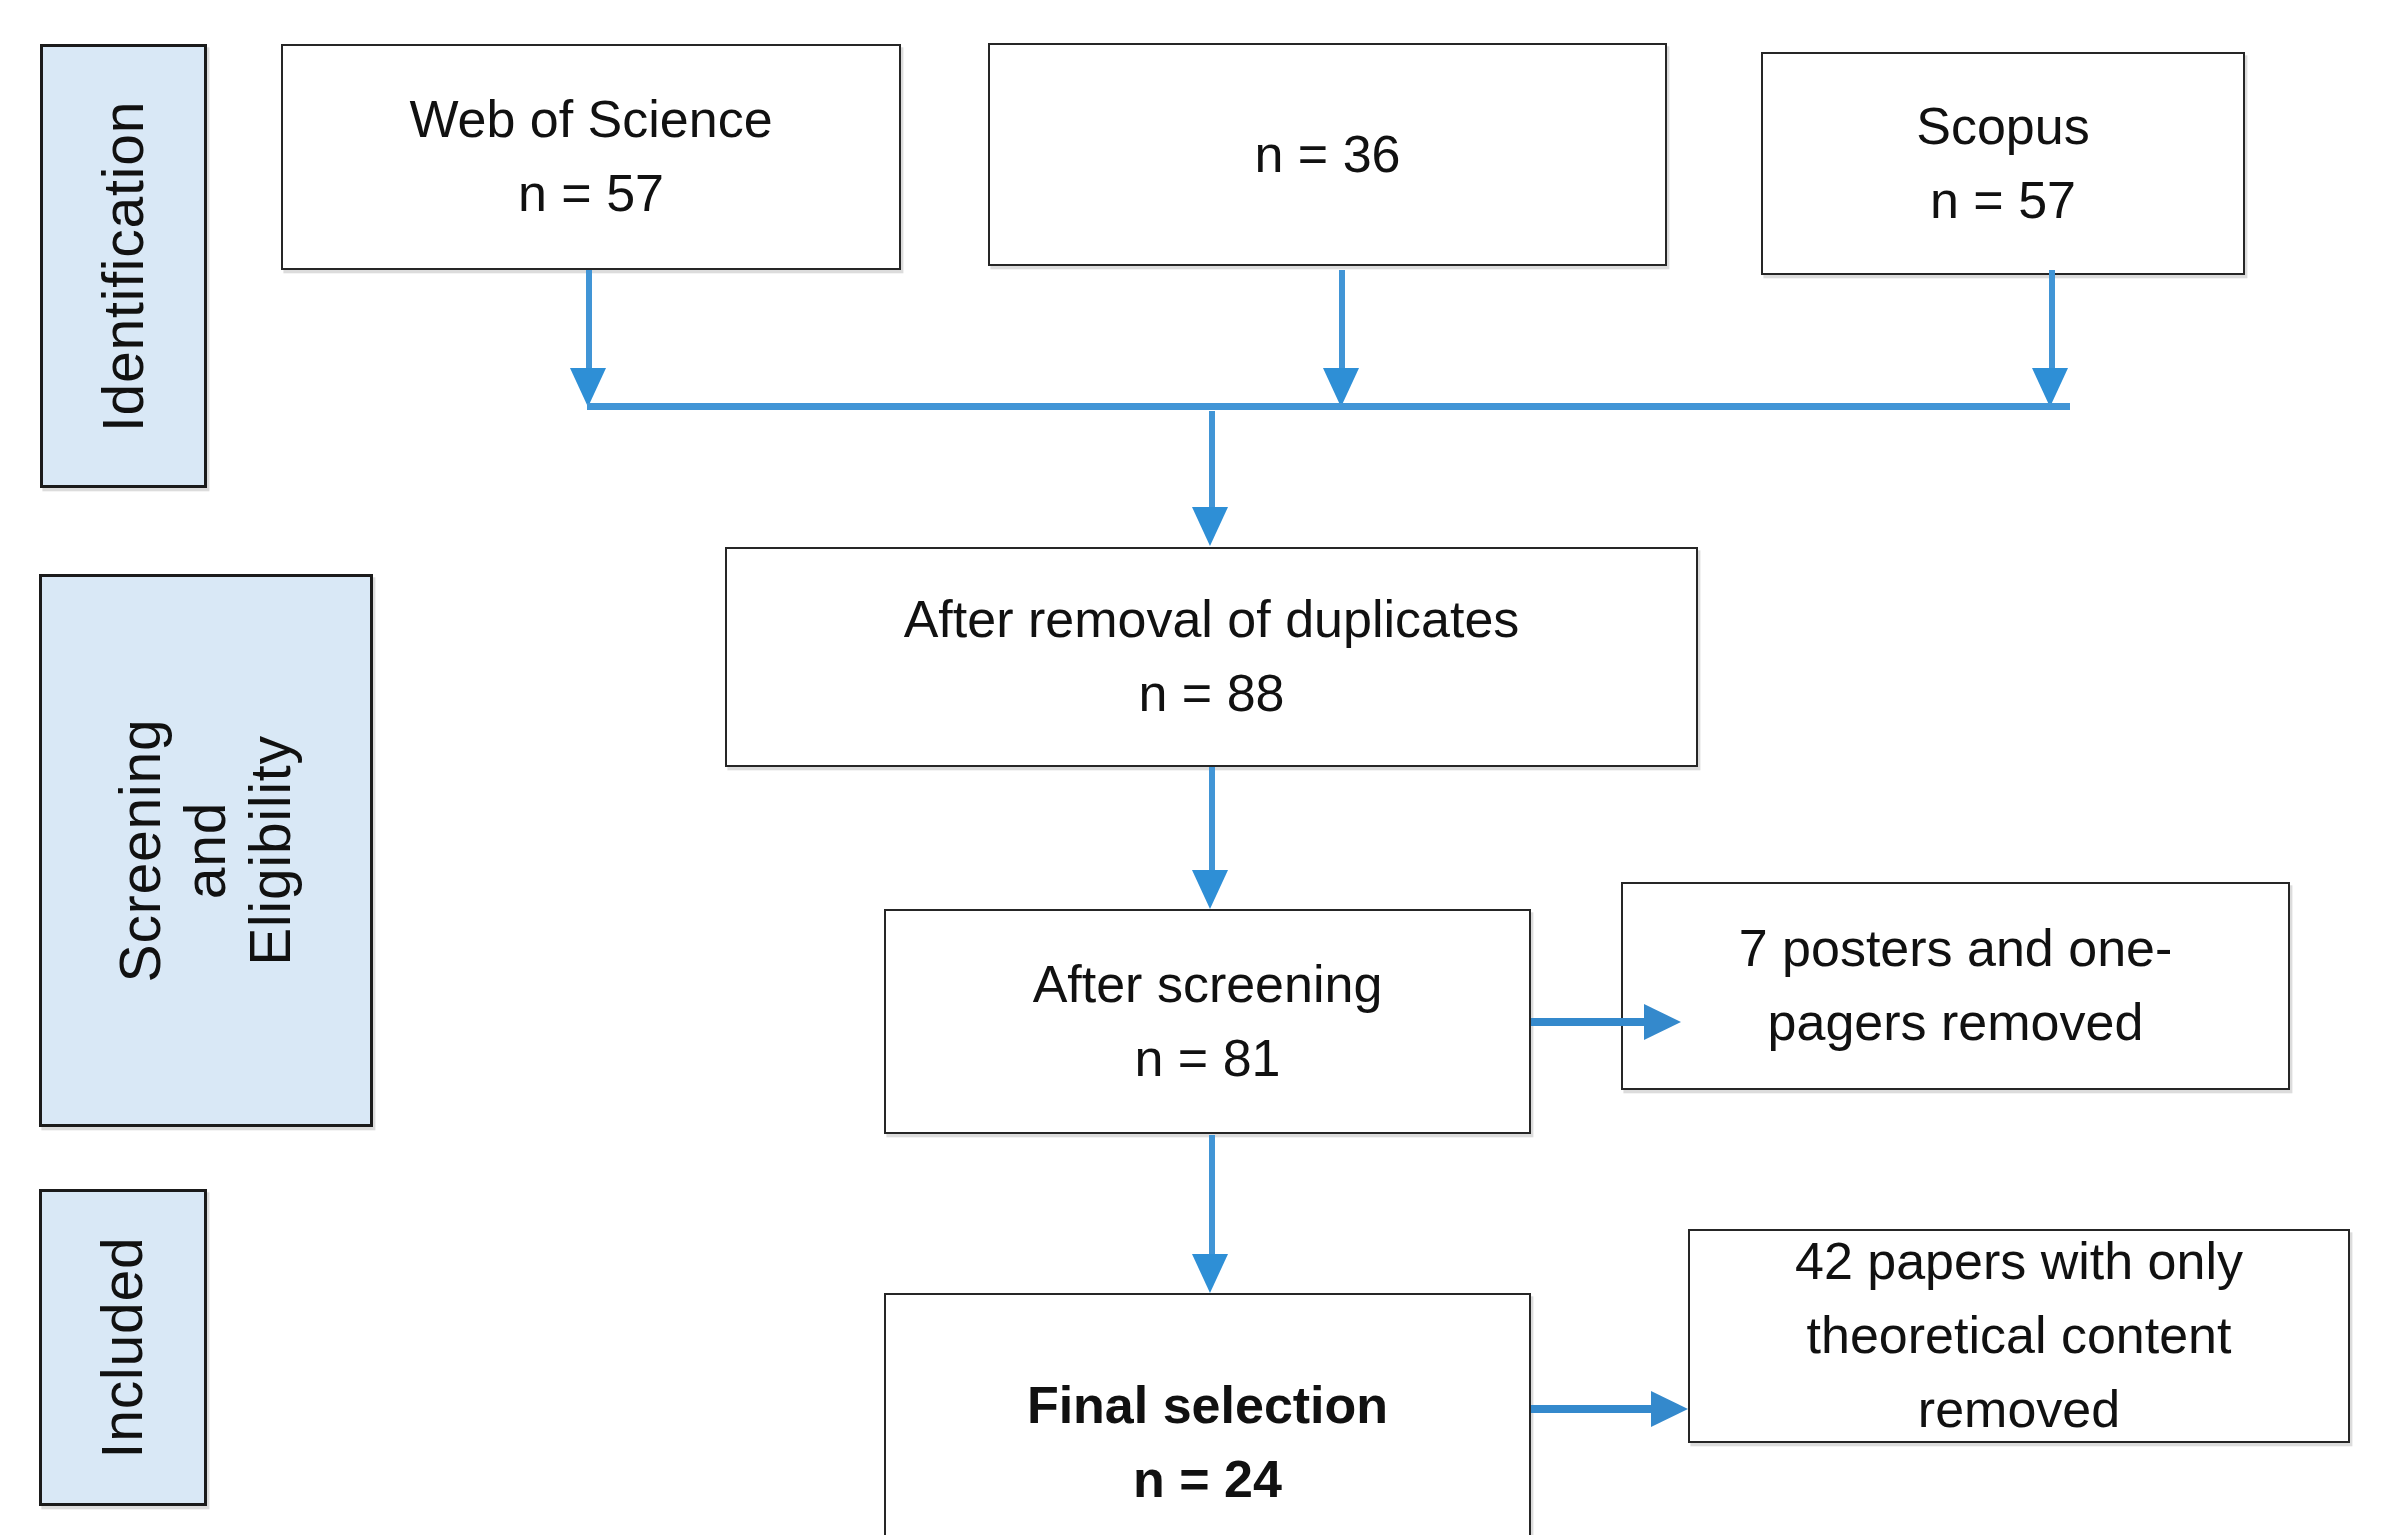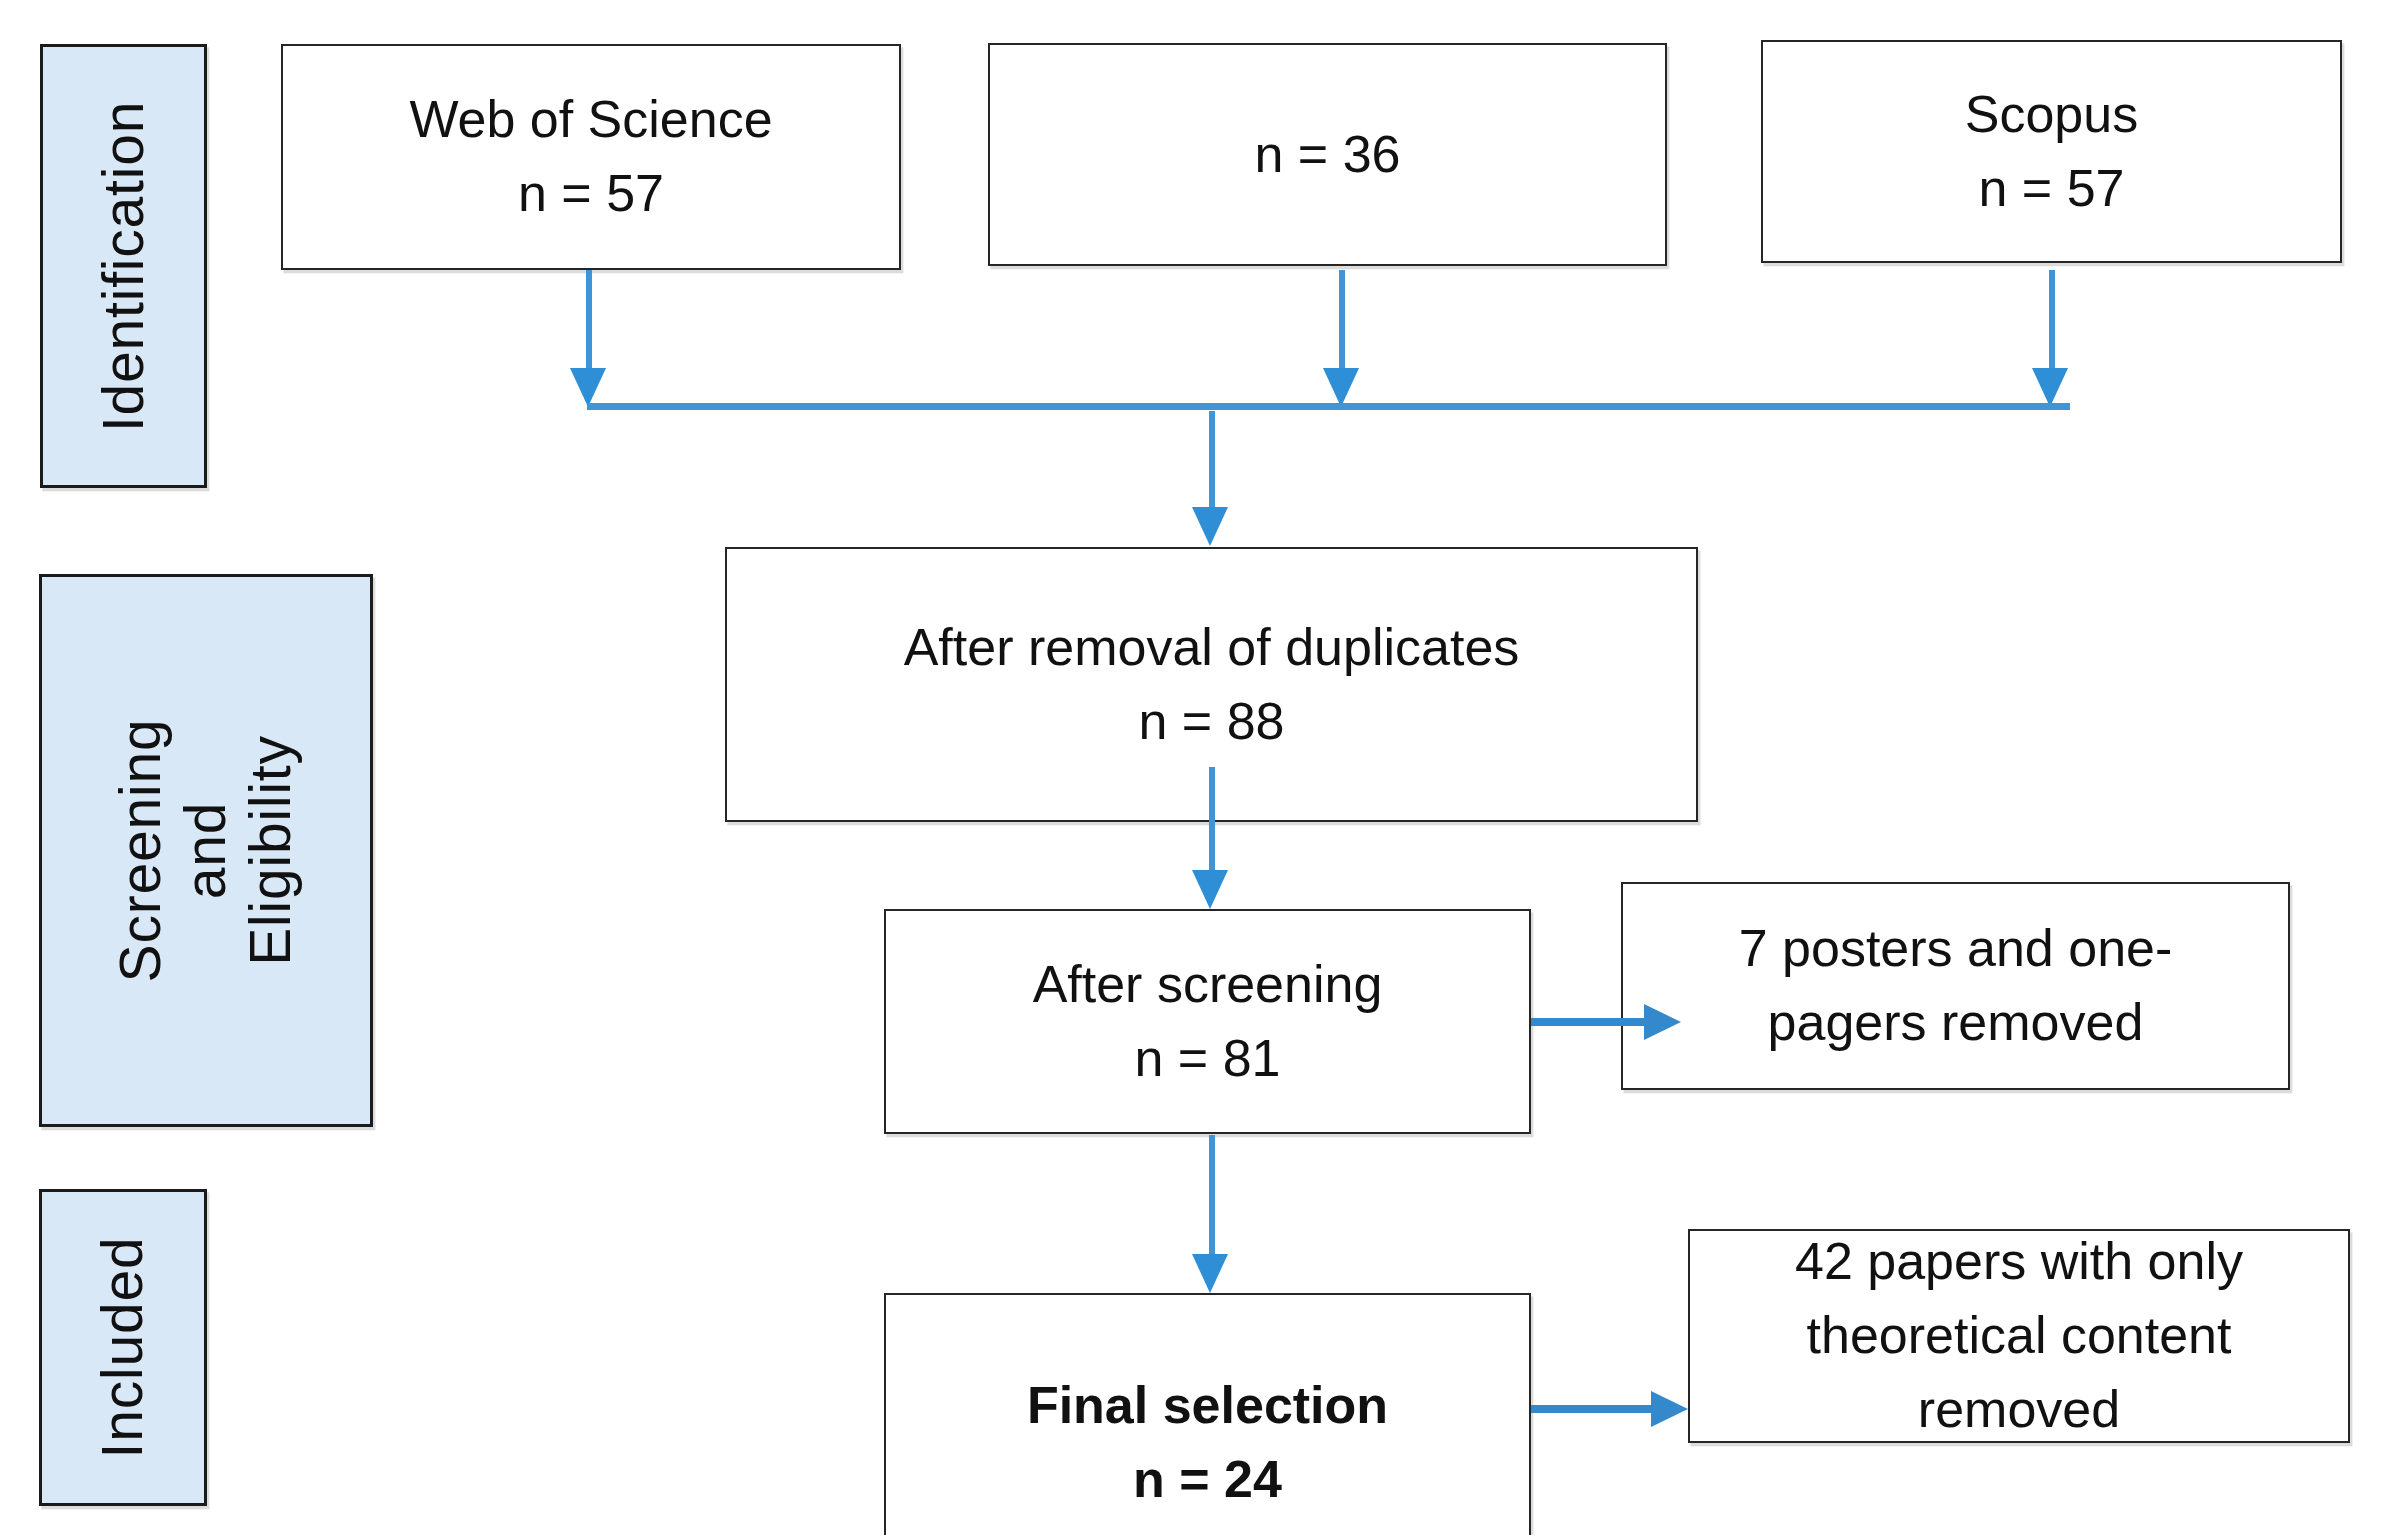--- a/index.html
+++ b/index.html
@@ -53,22 +53,22 @@
     text-align: center;
     font-size: 52px;
     line-height: 1.42;
     box-sizing: border-box;
     padding: 0 8.1px;
   }
   .pre { white-space: pre-line; }
 
   #node-wos        { left: 281px;  top: 44px;   width: 620px;  height: 226px; }
   #node-ebsco      { left: 988px; top: 43px;   width: 679px;  height: 223px; }
-  #node-scopus     { left: 1761px; top: 40px;   width: 581px;  height: 223px; }
-  #node-duplicates { left: 725px;  top: 547px;  width: 973px; height: 275px; align-items: center; }
+  #node-scopus     { left: 1761px; top: 52px;   width: 484px;  height: 223px; }
+  #node-duplicates { left: 725px;  top: 547px;  width: 973px; height: 220px; align-items: center; }
   #node-screening  { left: 884px; top: 909px; width: 647px;  height: 225px; justify-content: center; }
   #node-final      { left: 884px; top: 1293px; width: 647px;  height: 299px; font-weight: bold; }
   #excl-posters     { left: 1621px; top: 882px; width: 669px; height: 208px; }
   #excl-theoretical { left: 1688px; top: 1229px; width: 662px; height: 214px; }
 
   
   .vline {
     position: absolute;
     width: 5.7px;
     background: var(--arrow-line, #4195d6);

